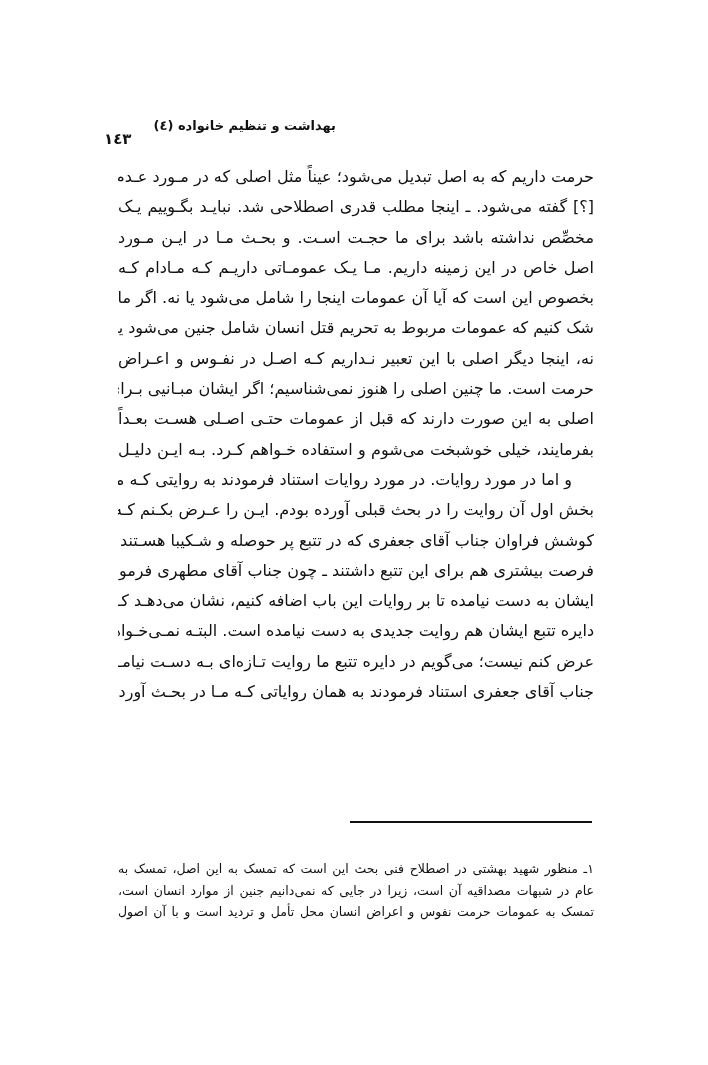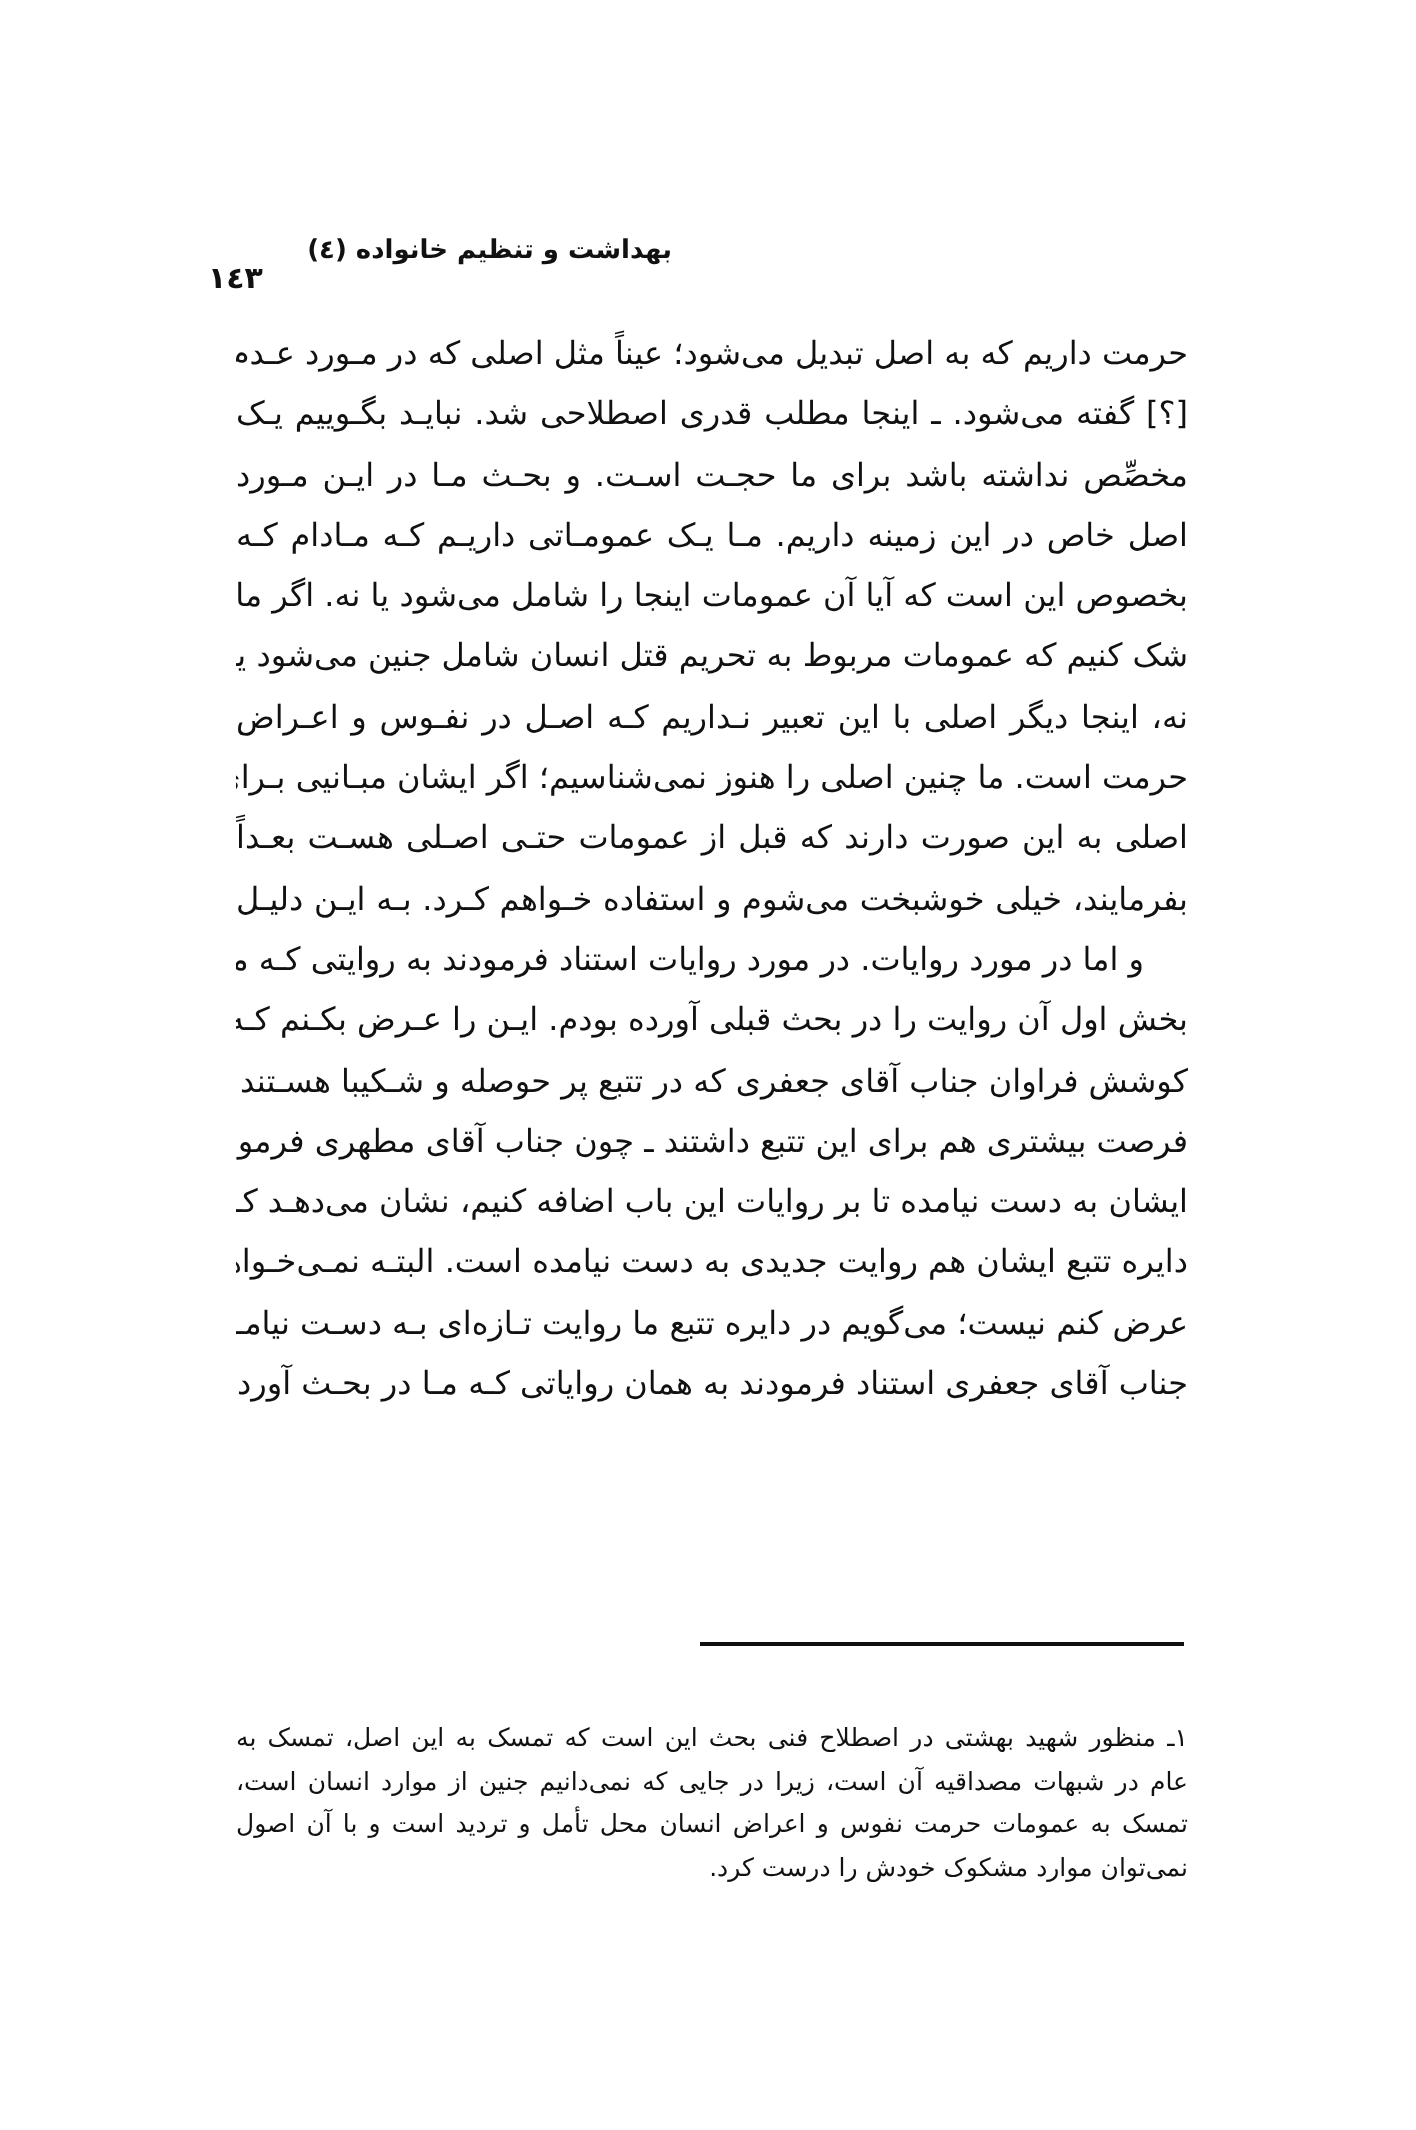--- a/index.html
+++ b/index.html
@@ -135,16 +135,15 @@
     <span class="line">عرض کنم نیست؛ می‌گویم در دایره تتبع ما روایت تـازه‌ای بـه دسـت نیامـد.</span>
     <span class="line">جناب آقای جعفری استناد فرمودند به همان روایاتی کـه مـا در بحـث آورده</span>
   </div>
 
   <div class="footnote-sep"></div>
 
   <div class="footnotes">
     <span class="fn-line">١ـ منظور شهید بهشتی در اصطلاح فنی بحث این است که تمسک به این اصل، تمسک به</span>
     <span class="fn-line">عام در شبهات مصداقیه آن است، زیرا در جایی که نمی‌دانیم جنین از موارد انسان است،</span>
     <span class="fn-line">تمسک به عمومات حرمت نفوس و اعراض انسان محل تأمل و تردید است و با آن اصول</span>
-    <span class="fn-line last">نمی‌توان موارد مشکوک خودش را درست کرد.</span>
   </div>
 
 </div>
 
 </body></html>

